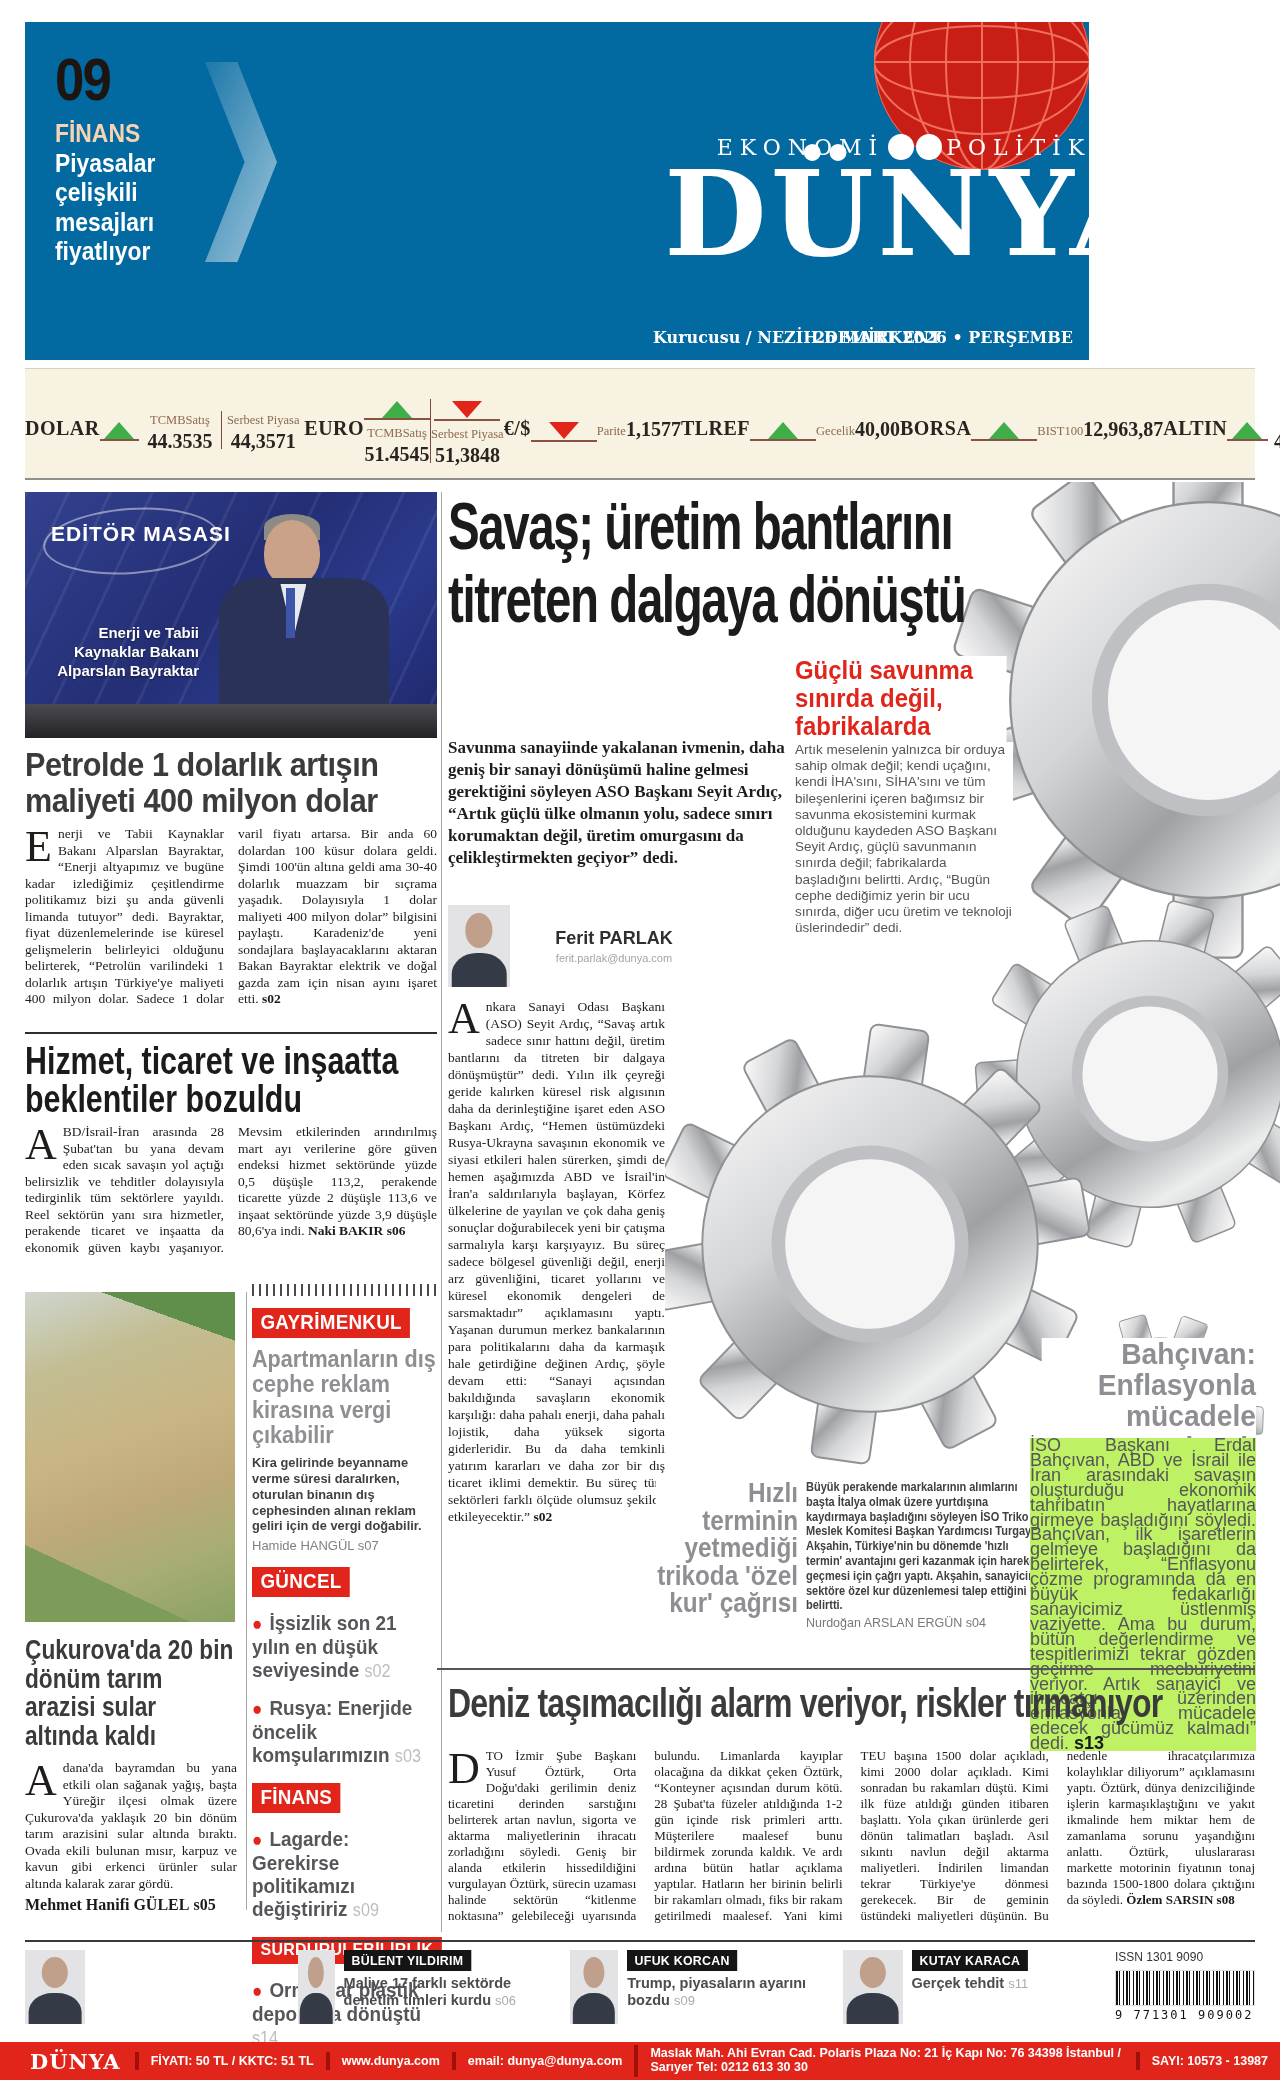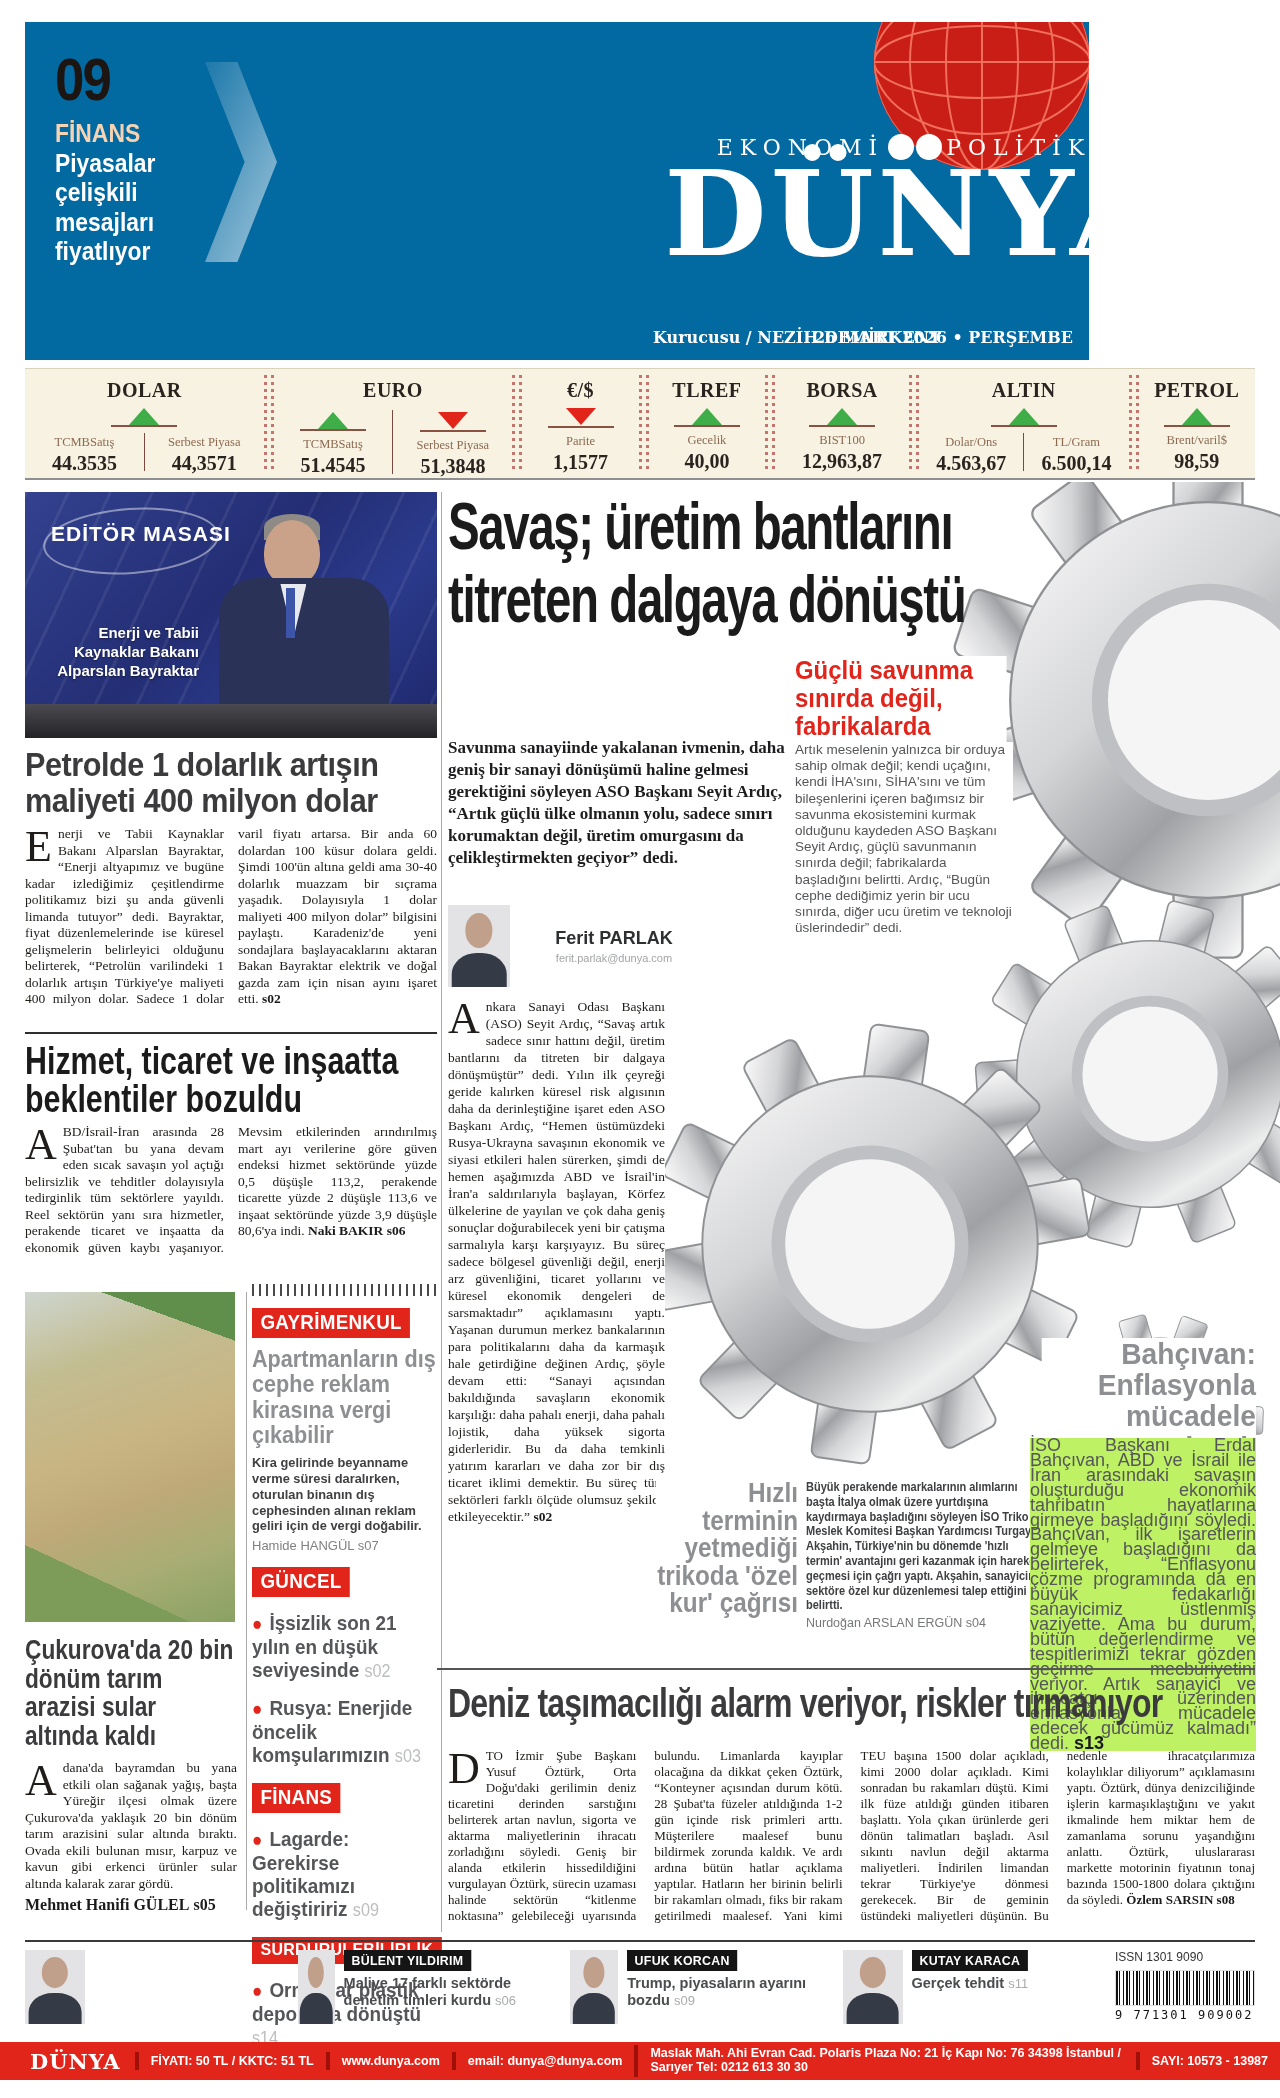--- a/index.html
+++ b/index.html
@@ -19,21 +19,21 @@
            letter-spacing:7px;display:flex;align-items:center;justify-content:center;gap:6px}
   .tagline .dot{width:26px;height:26px;border-radius:50%;background:#fff;display:inline-block;margin:0 -2px}
   .logo{font-family:"DejaVu Serif",serif;font-weight:bold;color:#fff;font-size:118px;
         line-height:.92;letter-spacing:4px}
   .founder,.mdate{font-family:"DejaVu Serif",serif;font-weight:bold;color:#fff;font-size:16px}
   
   .marketbar{left:25px;top:368px;width:1230px;height:112px;background:#f7f2e1;
              border-top:1px solid #d8d2bc;border-bottom:2px solid #8f8f8f;
              display:flex;align-items:stretch;box-sizing:border-box;
              font-family:"Liberation Serif",serif}
-  .mg{display:flex;flex-direction:column;align-items:center;justify-content:flex-start;padding-top:10px;box-sizing:border-box}
+  .mg{display:flex;align-items:center;justify-content:flex-start;padding-top:10px;box-sizing:border-box}
   .mg-title{font-weight:bold;font-size:20px;color:#2a2421;letter-spacing:.5px}
   .triwrap{width:66px;border-bottom:2px solid #8a5242;display:flex;justify-content:center;margin-top:6px}
   .tri-up{width:0;height:0;border-left:15px solid transparent;border-right:15px solid transparent;border-bottom:17px solid #3fae49}
   .tri-down{width:0;height:0;border-left:15px solid transparent;border-right:15px solid transparent;border-top:17px solid #e1251b;margin-bottom:1px}
   .mlabel{font-size:12.5px;color:#8d6a52;margin-top:6px;white-space:nowrap}
   .mvalue{font-weight:bold;font-size:20px;color:#2a2421;margin-top:2px;white-space:nowrap}
   .duo{display:flex;width:100%;justify-content:center}
   .duo .cell{flex:1;display:flex;flex-direction:column;align-items:center}
   .duo-div{width:1px;background:#7a4a42;margin:4px 0}
   .msep{width:10px;background-image:repeating-linear-gradient(#c4746c 0 3px,transparent 3px 7px),

